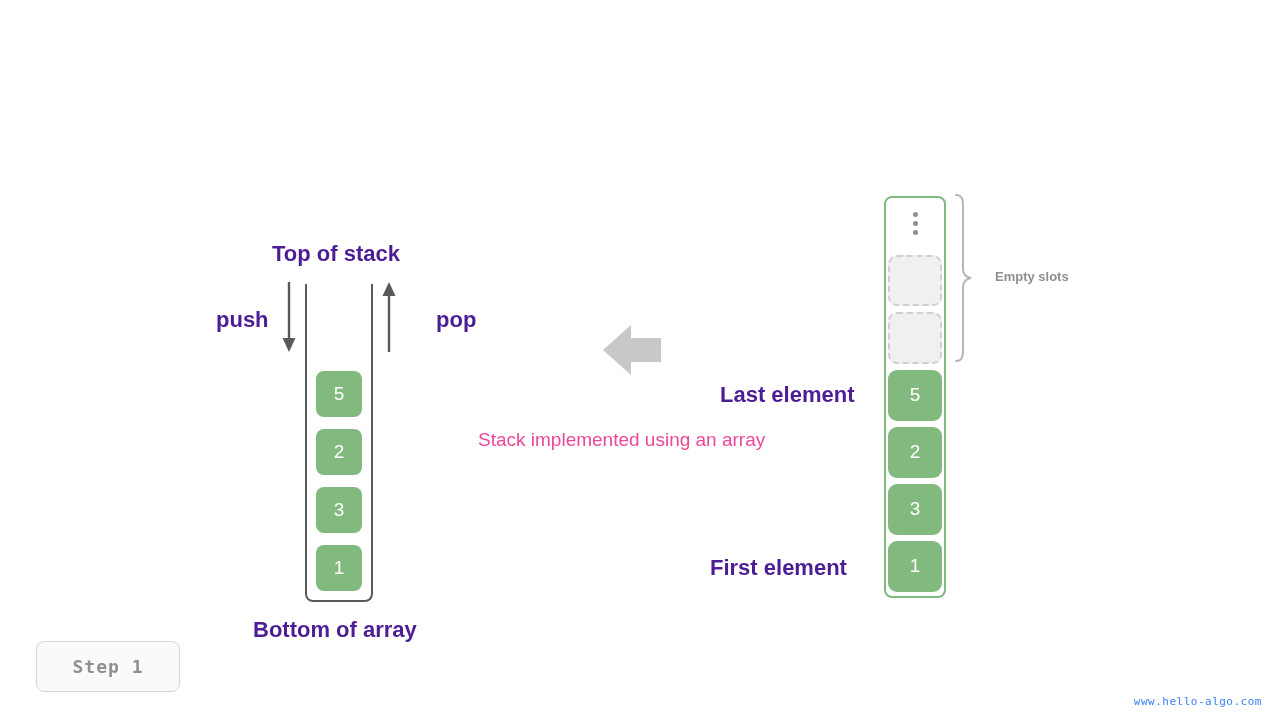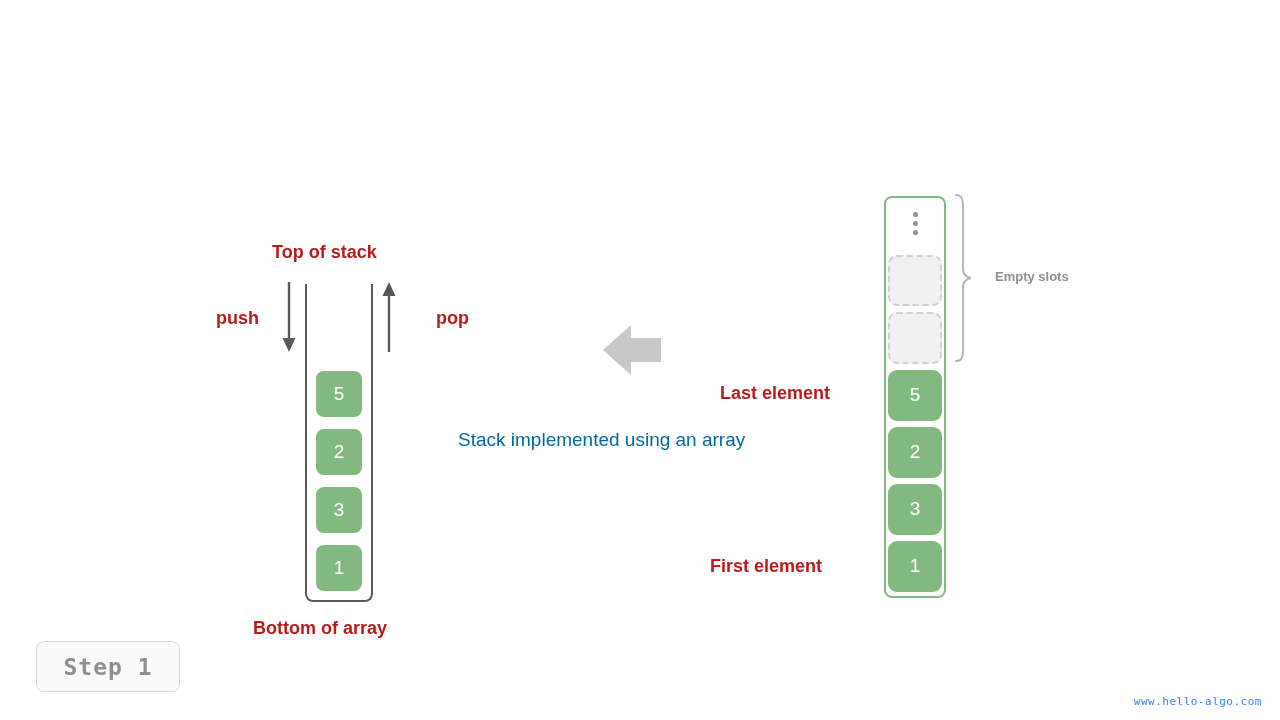--- a/index.html
+++ b/index.html
@@ -19,32 +19,33 @@
   .canvas {
     position: absolute;
     left: 0; top: 0;
     width: 1280px;
     height: 720px;
   }
 
   
   .lbl-dark {
     position: absolute;
-    color: #b91c1c;
+    color: #4c1d95;
     font-weight: bold;
-    font-size: 18px;
+    font-size: 22px;
     white-space: nowrap;
     line-height: 1;
   }
   .lbl-gray {
     position: absolute;
-    color: #0369a1;
+    color: #ec4899;
     font-size: 19px;
     white-space: nowrap;
     line-height: 1;
+    margin-left: 20px;
   }
   .lbl-gray-bold {
     position: absolute;
     color: #8f8f8f;
     font-weight: bold;
     font-size: 13px;
     white-space: nowrap;
     line-height: 1;
   }
 
@@ -180,21 +181,21 @@
     box-sizing: border-box;
     border: 1px solid #d6d6d6;
     border-radius: 8px;
     background: #fafafa;
     display: flex;
     align-items: center;
     justify-content: center;
     color: #8f8f8f;
     font-family: "DejaVu Sans Mono", monospace;
     font-weight: bold;
-    font-size: 23px;
+    font-size: 18px;
     letter-spacing: 1px;
   }
 
   
   #watermark {
     position: absolute;
     right: 18px;
     bottom: 12px;
     color: #3b82f6;
     font-family: "DejaVu Sans Mono", monospace;

